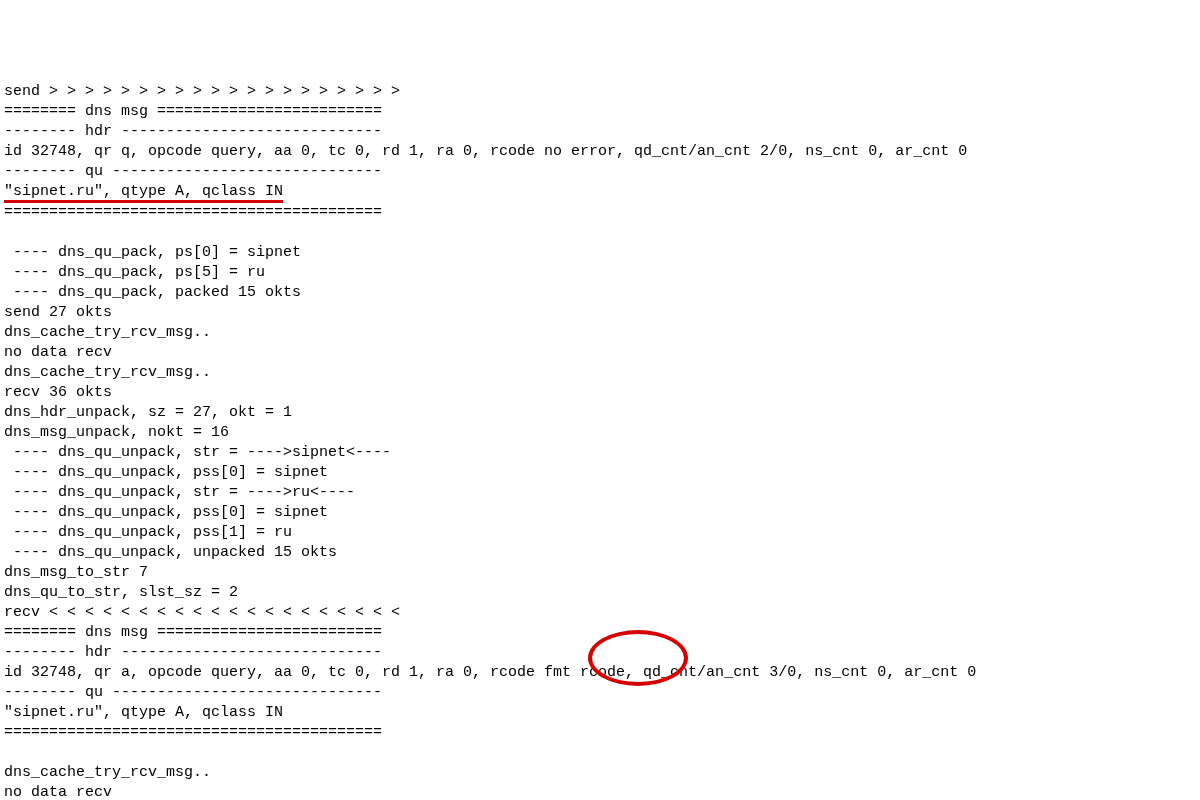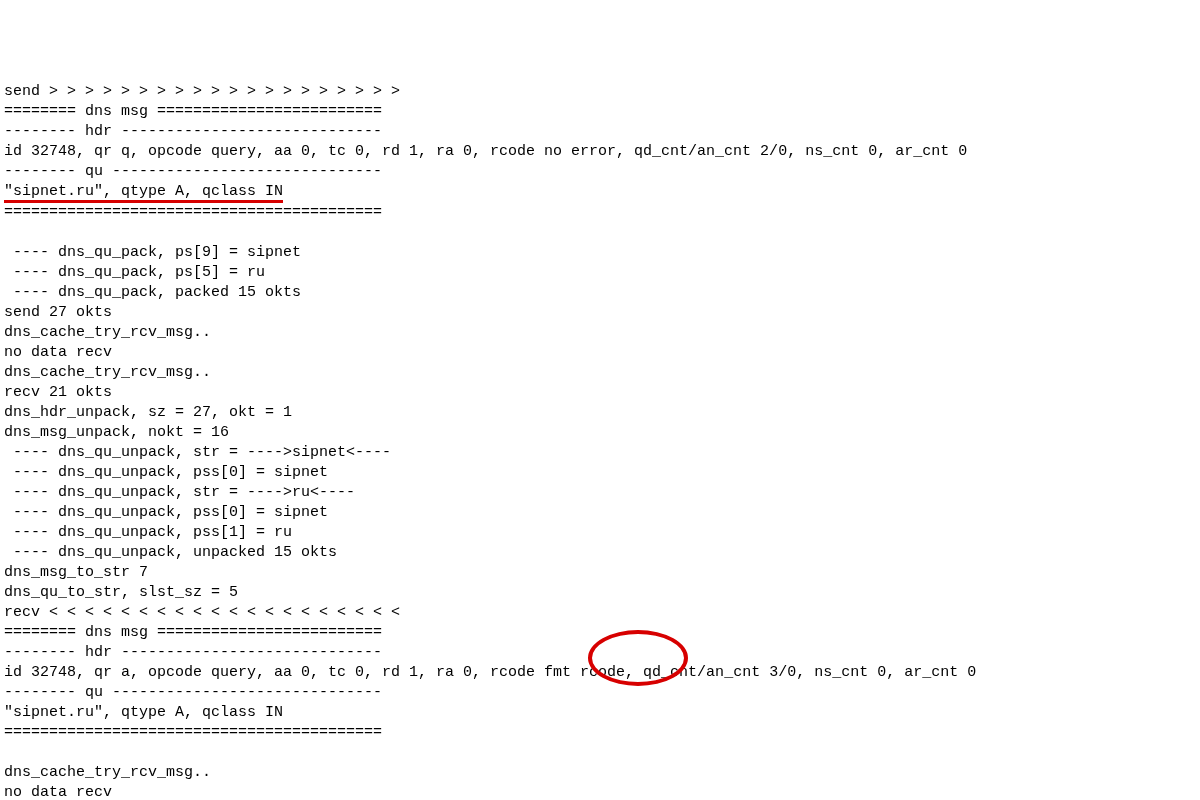--- a/index.html
+++ b/index.html
@@ -34,38 +34,38 @@
 
 
 <div><span>send &gt; &gt; &gt; &gt; &gt; &gt; &gt; &gt; &gt; &gt; &gt; &gt; &gt; &gt; &gt; &gt; &gt; &gt; &gt; &gt;</span>
 <span>======== dns msg =========================</span>
 <span>-------- hdr -----------------------------</span>
 <span>id 32748, qr q, opcode query, aa 0, tc 0, rd 1, ra 0, rcode no error, qd_cnt/an_cnt 2/0, ns_cnt 0, ar_cnt 0</span>
 <span>-------- qu ------------------------------</span>
 <span class="underline-red">"sipnet.ru", qtype A, qclass IN</span>
 <span>==========================================</span>
 <span></span>
-<span> ---- dns_qu_pack, ps[9] = sipnet</span>
+<span> ---- dns_qu_pack, ps[0] = sipnet</span>
 <span> ---- dns_qu_pack, ps[5] = ru</span>
 <span> ---- dns_qu_pack, packed 15 okts</span>
 <span>send 27 okts</span>
 <span>dns_cache_try_rcv_msg..</span>
 <span>no data recv</span>
 <span>dns_cache_try_rcv_msg..</span>
-<span>recv 21 okts</span>
+<span>recv 36 okts</span>
 <span>dns_hdr_unpack, sz = 27, okt = 1</span>
 <span>dns_msg_unpack, nokt = 16</span>
 <span> ---- dns_qu_unpack, str = ----&gt;sipnet&lt;----</span>
 <span> ---- dns_qu_unpack, pss[0] = sipnet</span>
 <span> ---- dns_qu_unpack, str = ----&gt;ru&lt;----</span>
 <span> ---- dns_qu_unpack, pss[0] = sipnet</span>
 <span> ---- dns_qu_unpack, pss[1] = ru</span>
 <span> ---- dns_qu_unpack, unpacked 15 okts</span>
 <span>dns_msg_to_str 7</span>
-<span>dns_qu_to_str, slst_sz = 5</span>
+<span>dns_qu_to_str, slst_sz = 2</span>
 <span>recv &lt; &lt; &lt; &lt; &lt; &lt; &lt; &lt; &lt; &lt; &lt; &lt; &lt; &lt; &lt; &lt; &lt; &lt; &lt; &lt;</span>
 <span>======== dns msg =========================</span>
 <span>-------- hdr -----------------------------</span>
 <span>id 32748, qr a, opcode query, aa 0, tc 0, rd 1, ra 0, rcode </span><span>fmt rcode</span><span>, qd_cnt/an_cnt 3/0, ns_cnt 0, ar_cnt 0</span>
 <span>-------- qu ------------------------------</span>
 <span>"sipnet.ru", qtype A, qclass IN</span>
 <span>==========================================</span>
 <span></span>
 <span>dns_cache_try_rcv_msg..</span>
 <span>no data recv</span>

